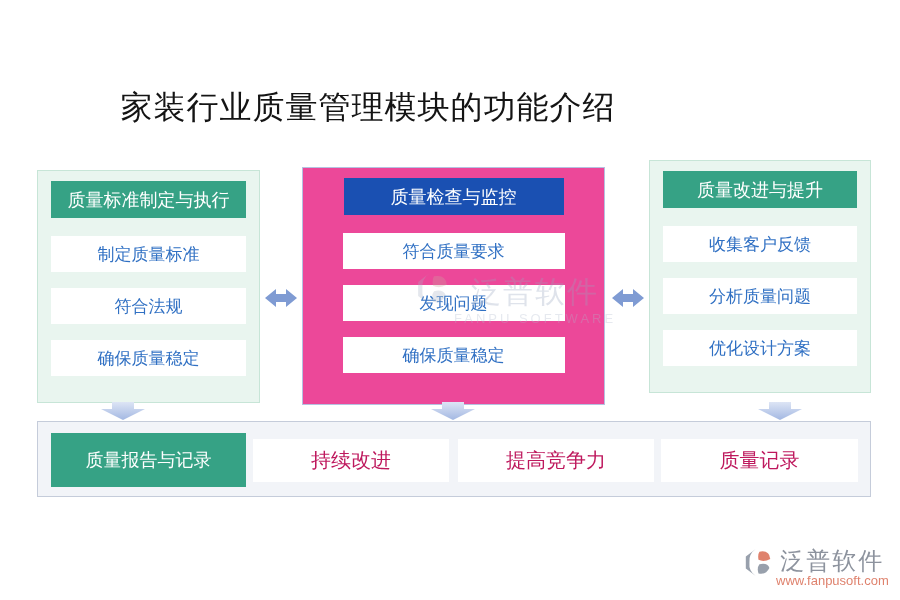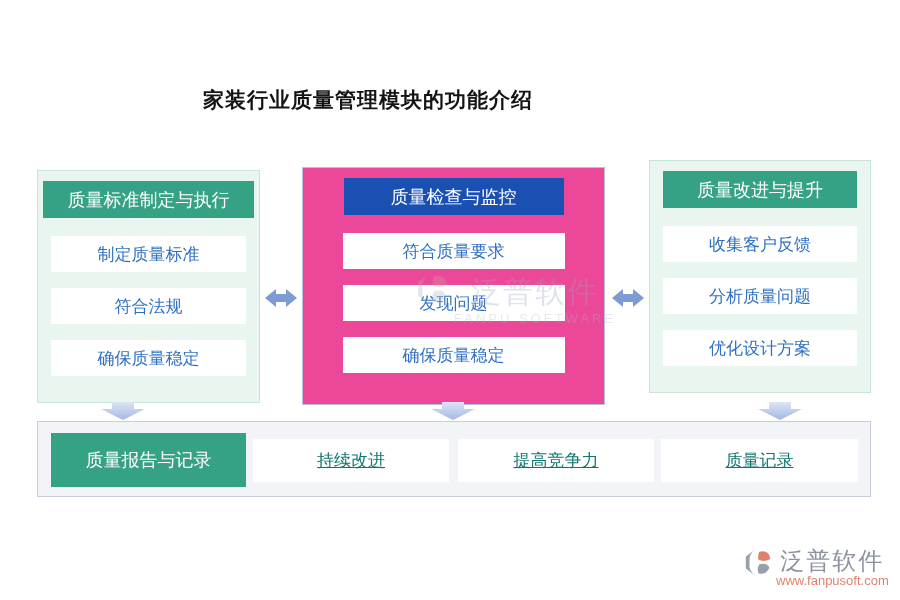--- a/index.html
+++ b/index.html
@@ -9,21 +9,21 @@
     font-family:"Liberation Sans", sans-serif;
     position:relative;
     overflow:hidden;
   }
   .canvas { position:absolute; left:0; top:0; width:900px; height:600px; }
 
   .title {
     position:absolute; top:86px; left:0; width:736px;
     text-align:center;
     font-family:"Liberation Serif", serif;
-    font-size:21px; font-weight:700; color:#141414;
+    font-size:32px; font-weight:400; color:#141414;
     letter-spacing:1px; white-space:nowrap;
   }
 
   .col {
     position:absolute;
     display:flex; flex-direction:column; align-items:center;
     padding-top:10px; gap:16px;
   }
   .col.green-col { background:#e9f5ef; border:1px solid #c7e5d7; }
   .col.blue-col  { background:#ec4899; border:1px solid #b5c1e0; }
@@ -48,22 +48,22 @@
     position:absolute; left:37px; top:421px; width:834px; height:76px;
     background:#f2f4f8; border:1px solid #c5ccda;
   }
   .bottom-header {
     position:absolute; left:13px; top:11px; width:195px; height:54px;
     background:#36a285; color:#ffffff; font-size:18px;
     display:flex; align-items:center; justify-content:center;
   }
   .bottom-item {
     position:absolute; top:17px; height:43px; background:#ffffff;
-    color:#0f766e; font-size:17px;
-    display:flex; align-items:center; justify-content:center;text-decoration:underline;
+    color:#be185d; font-size:20px;
+    display:flex; align-items:center; justify-content:center;
   }
   .bottom-item.b1 { left:215px; width:196px; }
   .bottom-item.b2 { left:420px; width:196px; }
   .bottom-item.b3 { left:623px; width:197px; }
 
   .watermark {
     position:absolute; left:416px; top:272px;
     display:flex; align-items:flex-start; gap:4px;
     opacity:0.30; pointer-events:none; z-index:5;
   }
@@ -80,21 +80,21 @@
   .brand-url  { font-size:13px; color:#df826d; line-height:14px; white-space:nowrap; }
 </style>
 </head>
 <body>
 
 <div class="canvas">
 
   <div class="title">家装行业质量管理模块的功能介绍</div>
 
   <div class="col green-col" style="left:37px; top:170px; width:223px; height:233px;">
-    <div class="col-header green-h" style="width:211px;">质量标准制定与执行</div>
+    <div class="col-header green-h" style="width:195px;">质量标准制定与执行</div>
     <div class="col-item" style="width:195px;">制定质量标准</div>
     <div class="col-item" style="width:195px;">符合法规</div>
     <div class="col-item" style="width:195px;">确保质量稳定</div>
   </div>
 
   <div class="col blue-col" style="left:302px; top:167px; width:303px; height:238px;">
     <div class="col-header blue-h" style="width:220px;">质量检查与监控</div>
     <div class="col-item" style="width:222px;">符合质量要求</div>
     <div class="col-item" style="width:222px;">发现问题</div>
     <div class="col-item" style="width:222px;">确保质量稳定</div>

